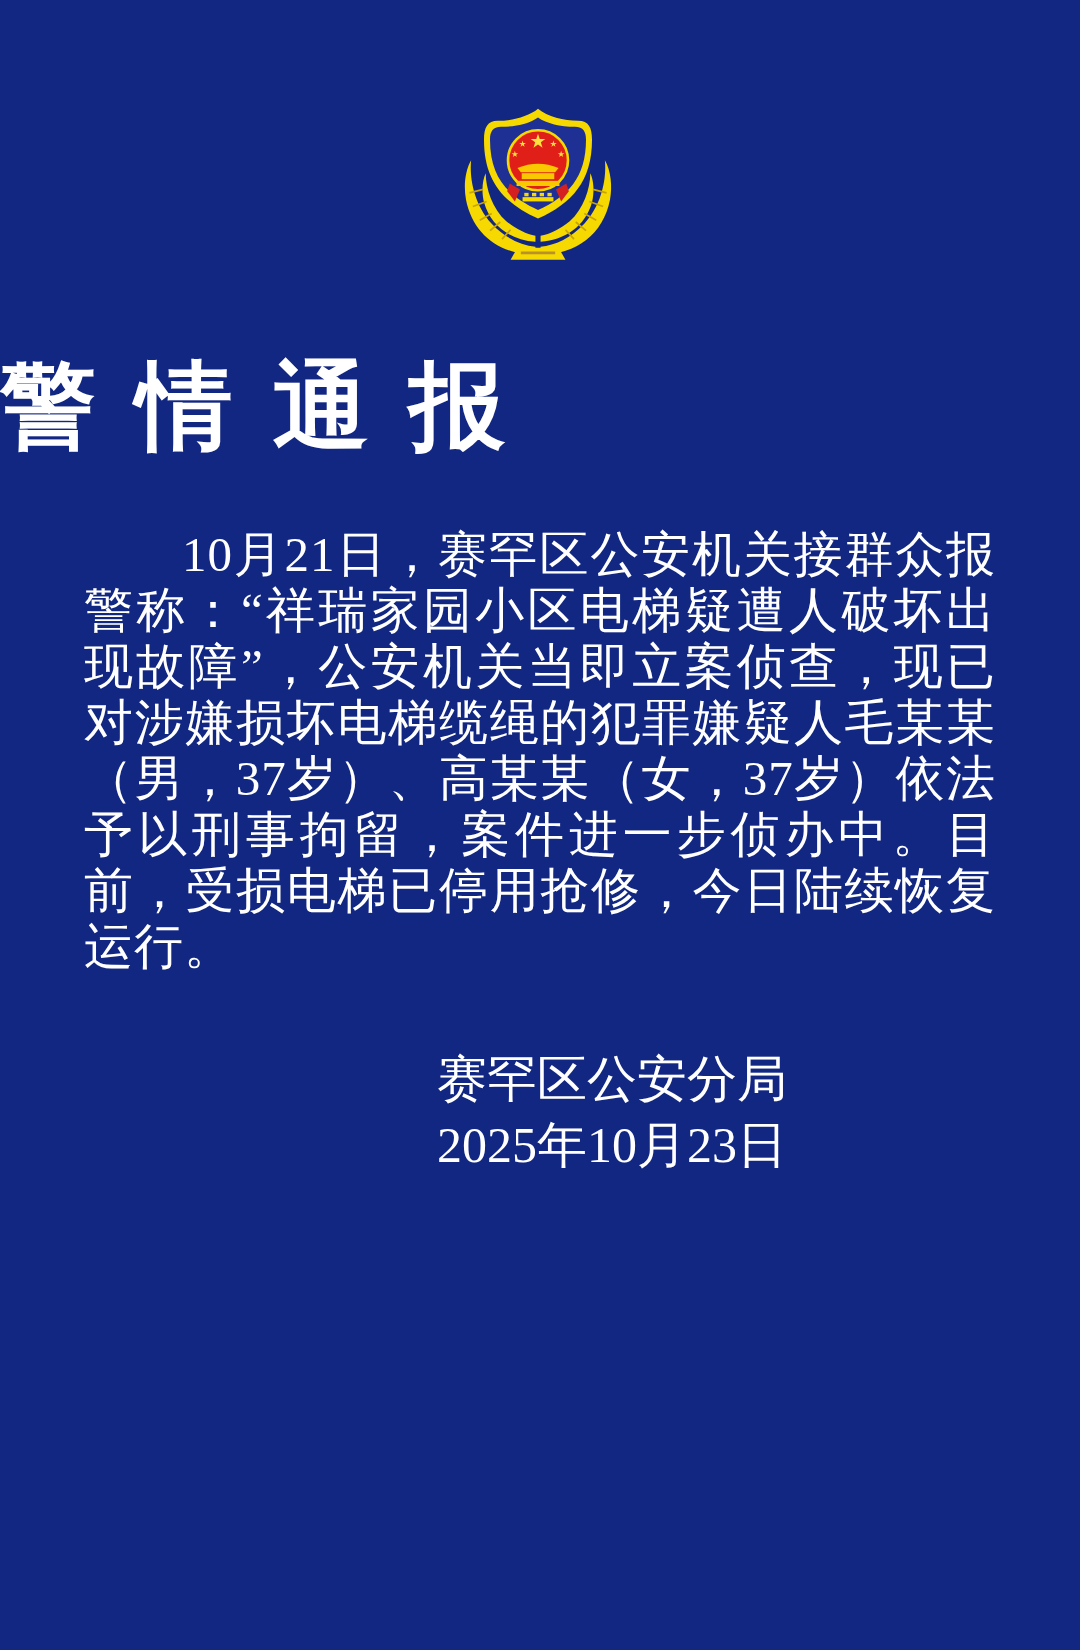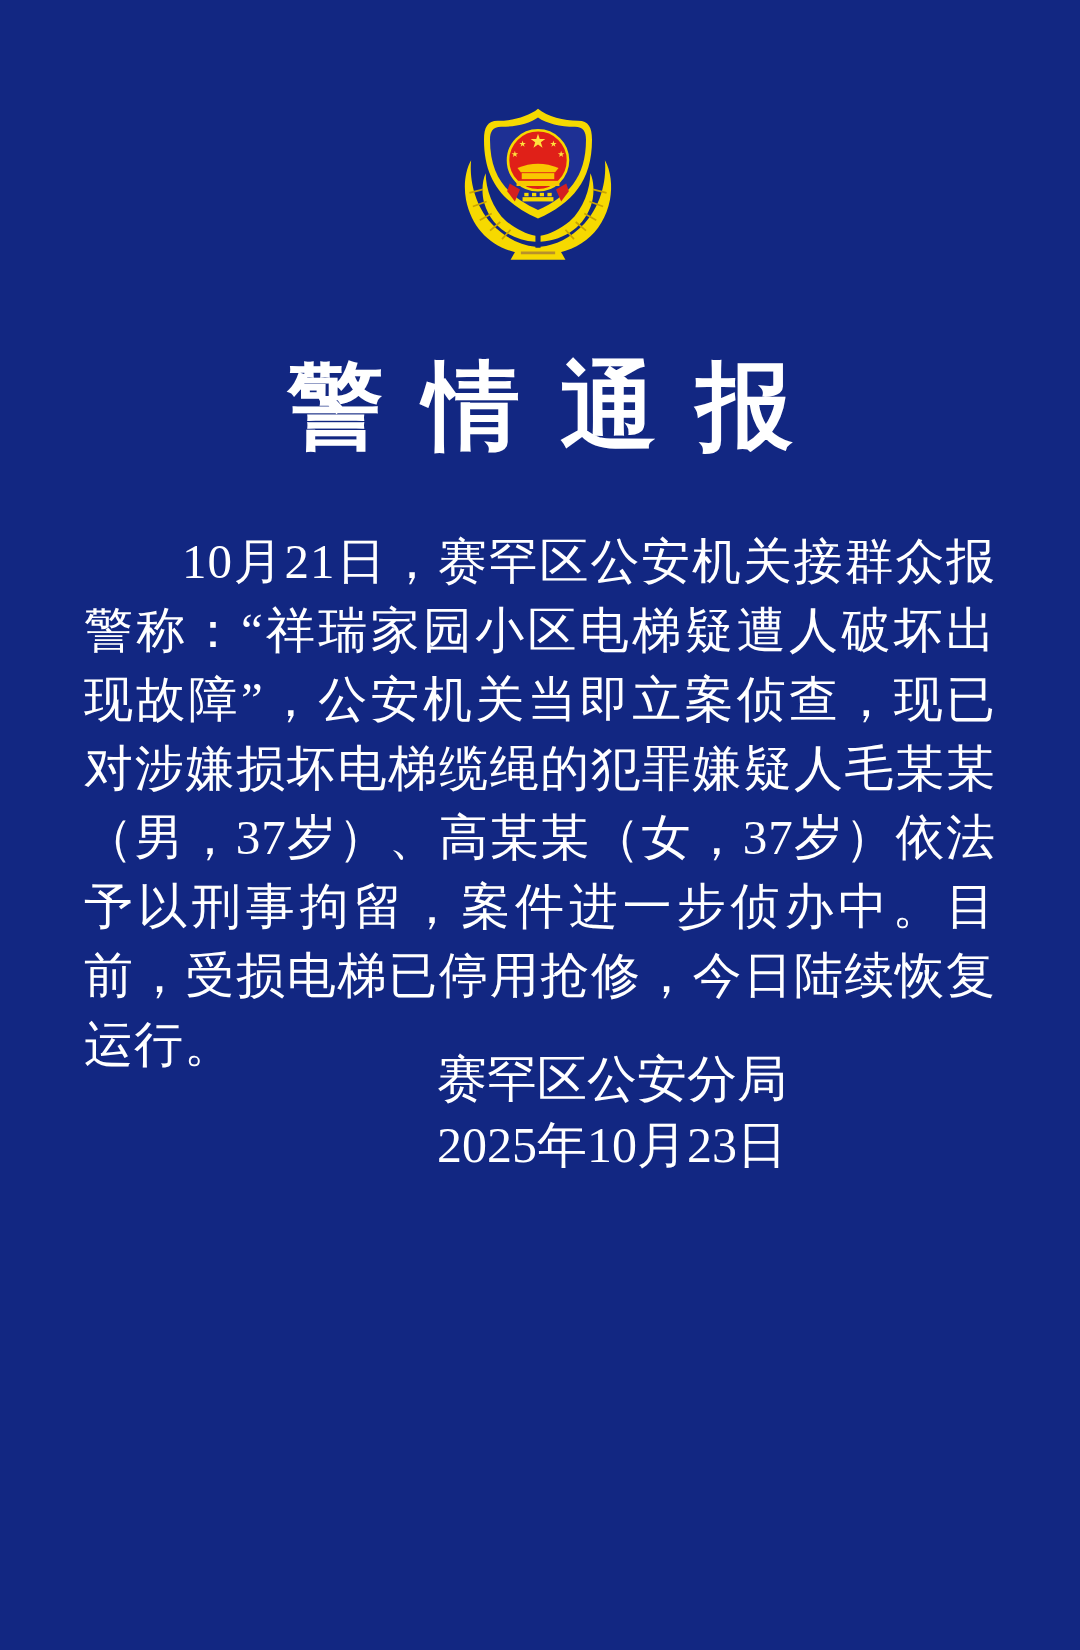--- a/index.html
+++ b/index.html
@@ -20,37 +20,37 @@
     left: 452px;
     top: 90px;
     width: 172px;
     height: 180px;
   }
   .title {
     position: absolute;
     top: 288px;
     left: 0;
     width: 100%;
-    text-align: center;
+    text-align: left;
     font-size: 96px;
     font-weight: 700;
     line-height: 110px;
     white-space: nowrap;
   }
   .title .spread {
     letter-spacing: 0.42em;
     margin-right: -0.42em; 
   }
   .body-text {
     position: absolute;
     left: 84px;
     top: 478px;
     width: 912px;
     font-size: 49px;
-    line-height: 69px;
+    line-height: 56px;
     text-align: justify;
     text-indent: 2em;
     letter-spacing: 1px;
   }
   .sign-block {
     position: absolute;
     top: 1046px;
     left: 0;
     width: 100%;
     text-align: center;

